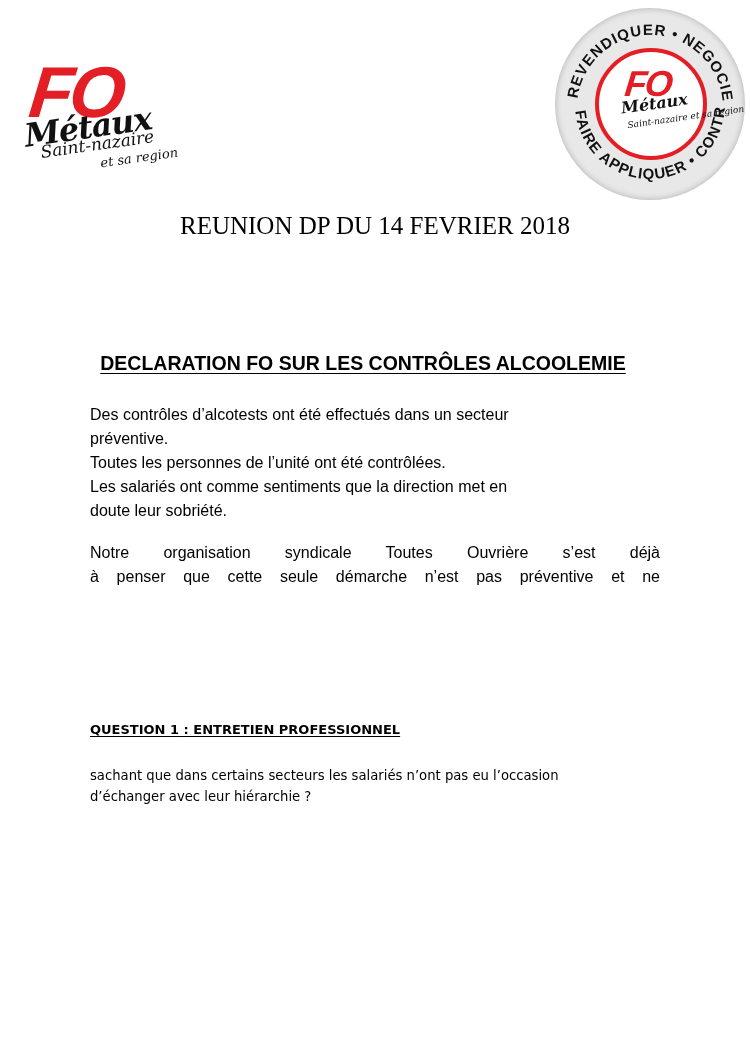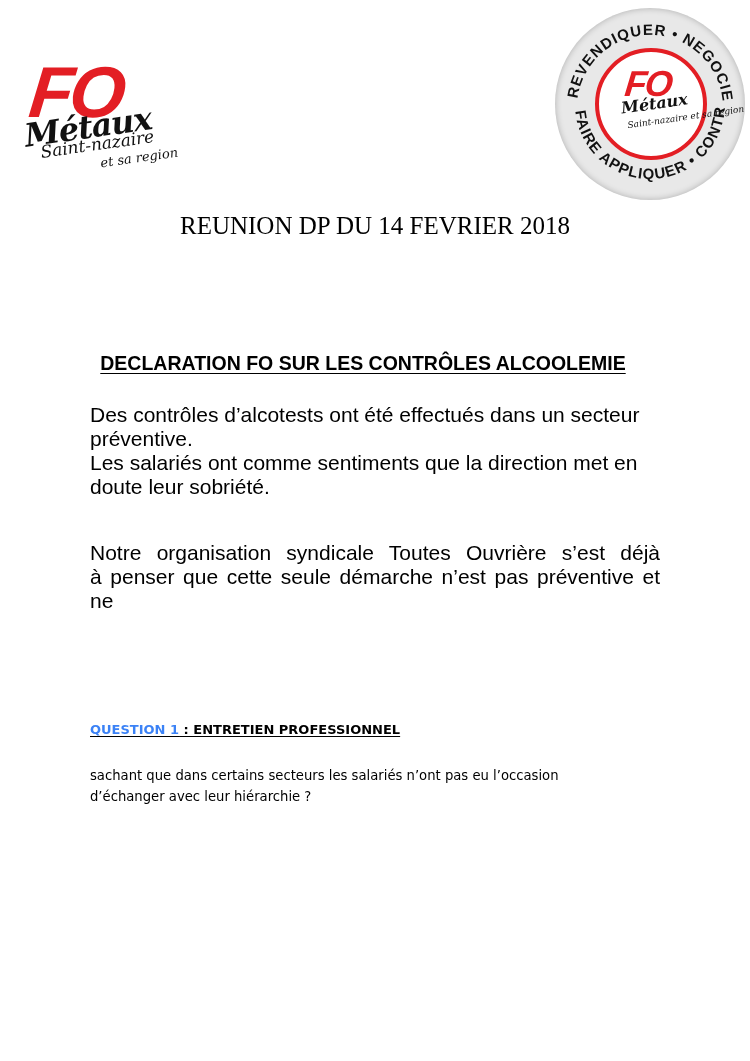--- a/index.html
+++ b/index.html
@@ -19,28 +19,28 @@
   .circle-inner { position:absolute; left:40px; top:40px; width:112px; height:112px; border-radius:50%; background:#fff; border:4px solid #e31e24; box-sizing:border-box; }
   .fo-small { position:absolute; left:70px; top:55px; font-weight:bold; font-style:italic; color:#e31e24; font-size:36px; letter-spacing:-2px; transform:skewX(-6deg); }
   .metaux-small { position:absolute; left:66px; top:86px; font-family:"DejaVu Serif", serif; font-style:italic; font-weight:bold; font-size:16px; color:#111; transform:rotate(-8deg); }
   .stnaz-small { position:absolute; left:72px; top:104px; font-family:"DejaVu Serif", serif; font-style:italic; font-size:9px; color:#111; transform:rotate(-8deg); white-space:nowrap; }
   .ring-svg { position:absolute; left:0; top:0; }
 
   
   .title { left:0; width:750px; top:212px; text-align:center; font-family:"Liberation Serif", serif; font-size:25px; }
   .decl-title { left:0; width:726px; top:352px; text-align:center; font-weight:bold; font-size:19.5px; text-decoration:underline; text-underline-offset:3px; }
 
-  .para { left:90px; width:570px; font-size:21px; line-height:24px; }
+  .para { left:90px; width:570px; font-size:16px; line-height:24px; }
   .p1 { top:403px; }
   .p2 { top:541px; text-align:justify; }
   .p2 span.line { display:block; text-align:justify; text-align-last:justify; }
   .p2 span.line.last { text-align-last:left; }
 
   .q-head { left:90px; top:722px; font-family:"DejaVu Sans", sans-serif; font-size:13px; font-weight:bold; text-decoration:underline; text-underline-offset:2px; }
-  .q-num { color:#3b82f6; }
+  .q-num { color:#000000; }
   .q-body { left:90px; top:765px; width:560px; font-family:"DejaVu Sans", sans-serif; font-size:13.2px; line-height:21px; }
   .q-body span { display:block; white-space:nowrap; }
 </style>
 </head>
 <body>
 
 <div class="abs logo-left">
   <div class="fo-big">FO</div>
   <div class="metaux-left">Métaux</div>
   <div class="stnaz-left">Saint-nazaire</div>
@@ -67,20 +67,21 @@
   <div class="stnaz-small">Saint-nazaire et sa region</div>
 </div>
 
 <div class="abs title">REUNION DP DU 14 FEVRIER 2018</div>
 
 <div class="abs decl-title">DECLARATION FO SUR LES CONTRÔLES ALCOOLEMIE</div>
 
 <div class="abs para p1">
   <div>Des contrôles d’alcotests ont été effectués dans un secteur</div>
   <div>préventive.</div>
+  <div>Toutes les personnes de l’unité ont été contrôlées.</div>
   <div>Les salariés ont comme sentiments que la direction met en</div>
   <div>doute leur sobriété.</div>
 </div>
 
 <div class="abs para p2">
   <span class="line">Notre organisation syndicale Toutes Ouvrière s’est déjà</span>
   <span class="line">à penser que cette seule démarche n’est pas préventive et ne</span>
 </div>
 
 <div class="abs q-head">

